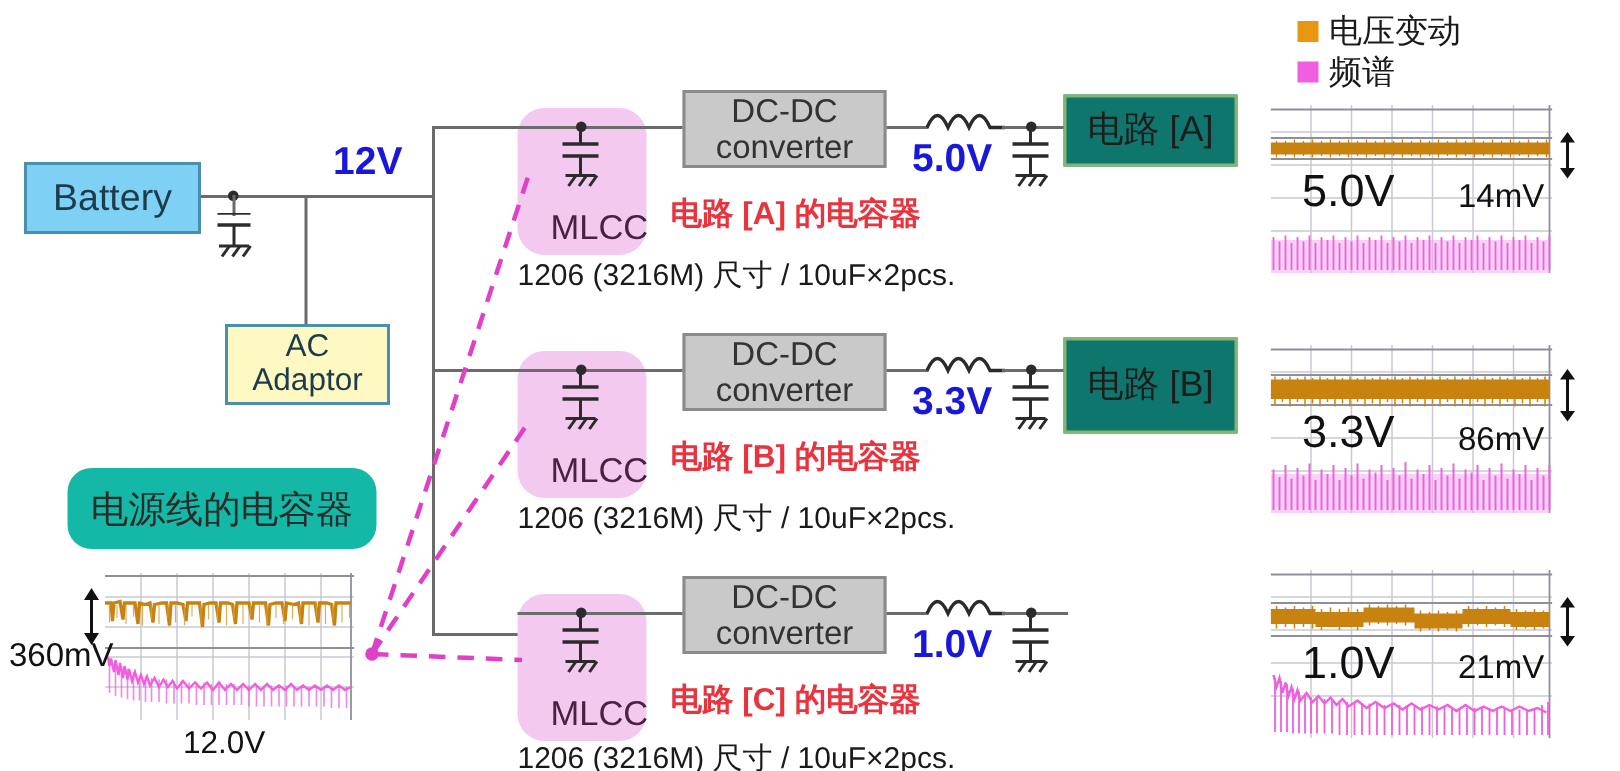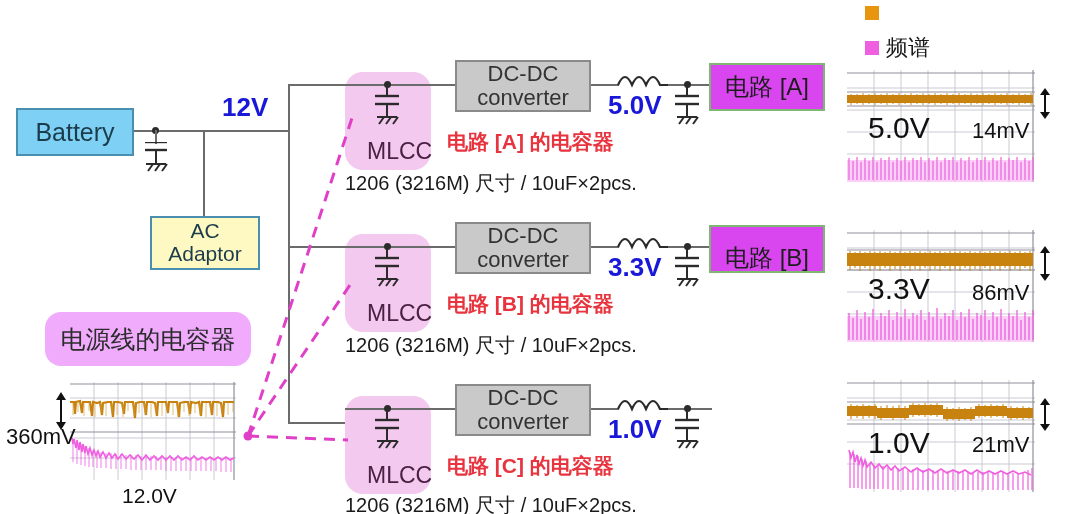--- a/index.html
+++ b/index.html
@@ -60,21 +60,21 @@
     color: #1b3c4a;
     font-size: 21px;
   }
   .box-dcdc {
     background: #c9c9c9;
     border: 2px solid #8a8a8a;
     color: #333333;
     font-size: 22px;
   }
   .box-circuit {
-    background: #d946ef;
+    background: #0f766e;
     border: 2px solid #7fb772;
     color: #1d1d1d;
     font-size: 24px;
   }
 
   
   .mlcc-blob {
     position: absolute;
     background: #f4c9ef;
     border-radius: 18px;
@@ -105,21 +105,21 @@
     position: absolute;
     color: #1a18d8;
     font-size: 26px;
     font-weight: bold;
     white-space: nowrap;
   }
 
   
   .pink-label {
     position: absolute;
-    background: #f0abfc;
+    background: #14b8a6;
     border-radius: 16px;
     display: flex;
     align-items: center;
     justify-content: center;
     color: #2b2b2b;
     font-size: 25px;
   }
 
   
   .legend-row {
@@ -165,20 +165,21 @@
     white-space: nowrap;
   }
 </style>
 </head>
 <body>
 
 <div id="canvas">
 
   <div class="legend-row" style="left:865px; top:6px;">
     <span class="legend-swatch" style="background:#e8950f;"></span>
+    <span class="legend-text">电压变动</span>
   </div>
   <div class="legend-row" style="left:865px; top:33px;">
     <span class="legend-swatch" style="background:#ef5fe0;"></span>
     <span class="legend-text">频谱</span>
   </div>
 
   <div class="wire-h" style="left:130px; top:130px; width:160px;"></div>
 
   <div class="node-dot" style="left:152px; top:127px;"></div>
 
@@ -288,21 +289,21 @@
     <line x1="8" y1="10" x2="32" y2="10" stroke="#2b2b2b" stroke-width="2.4"></line>
     <line x1="8" y1="18" x2="32" y2="18" stroke="#2b2b2b" stroke-width="2.4"></line>
     <line x1="20" y1="18" x2="20" y2="31" stroke="#2b2b2b" stroke-width="2"></line>
     <line x1="10" y1="31" x2="30" y2="31" stroke="#2b2b2b" stroke-width="2"></line>
     <line x1="12" y1="38" x2="17" y2="31" stroke="#2b2b2b" stroke-width="2"></line>
     <line x1="19" y1="38" x2="24" y2="31" stroke="#2b2b2b" stroke-width="2"></line>
     <line x1="26" y1="38" x2="31" y2="31" stroke="#2b2b2b" stroke-width="2"></line>
   </svg>
   <div class="vlabel" style="left:608px; top:252px;">3.3V</div>
 
-  <div class="box box-circuit" style="left:709px; top:225px; width:116px; height:48px;align-items:flex-end;">
+  <div class="box box-circuit" style="left:709px; top:225px; width:116px; height:64px;">
     <span>电路 [B]</span>
   </div>
 
   <div class="wire-h" style="left:288px; top:422px; width:60px;"></div>
   <div class="mlcc-blob" style="left:345px; top:396px; width:86px; height:98px;"></div>
   <div class="wire-h" style="left:345px; top:408px; width:115px;"></div>
   <div class="node-dot" style="left:384px; top:405px;"></div>
   <svg class="abs" style="left:367px; top:410px;" width="40" height="48">
     <line x1="20" y1="0" x2="20" y2="10" stroke="#2b2b2b" stroke-width="2"></line>
     <line x1="8" y1="10" x2="32" y2="10" stroke="#2b2b2b" stroke-width="2.4"></line>

